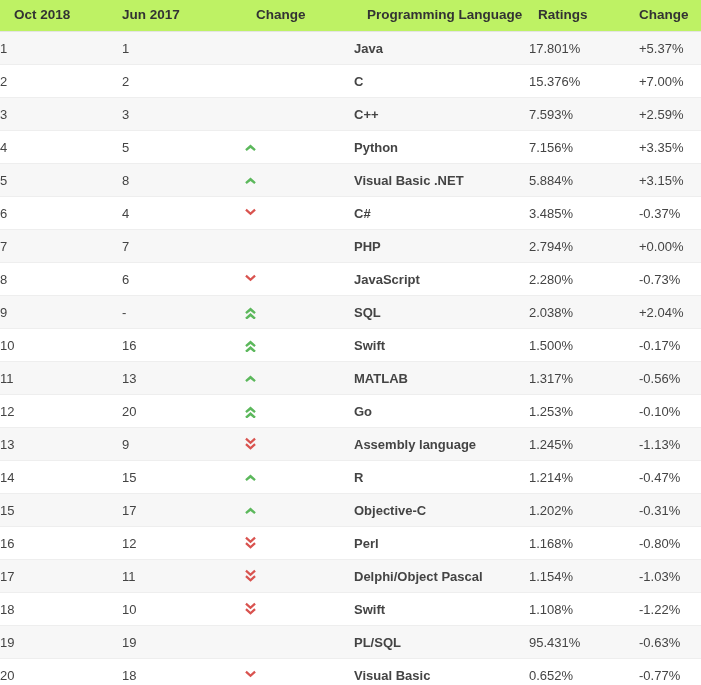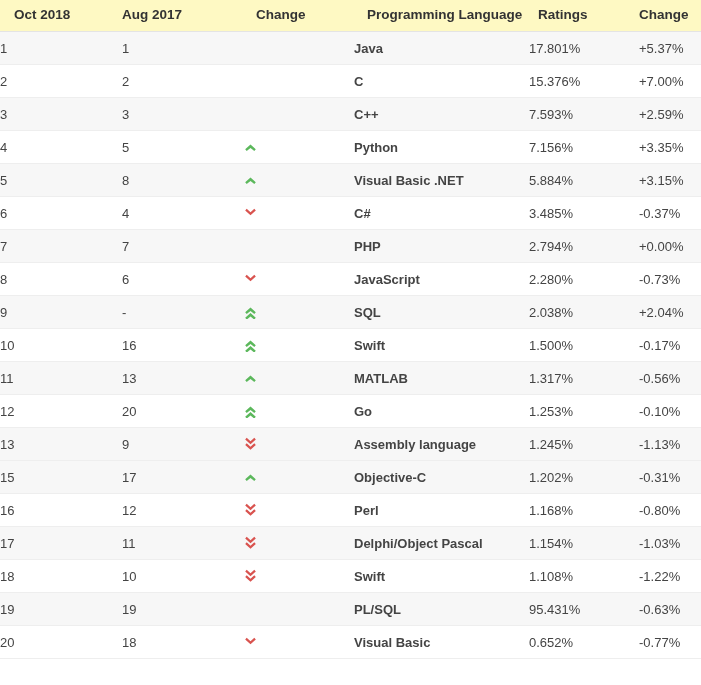--- a/index.html
+++ b/index.html
@@ -29,21 +29,21 @@
   .tiobe-table col.c-ratings   { width: 110px; }
   .tiobe-table col.c-delta     { width: 62px;  }
 
   .tiobe-table thead th {
     font-size: 13.5px;
     font-weight: bold;
     color: #333333;
     text-align: left;
     padding: 7px 0 9px 0;
     border-bottom: 1px solid #e4e4e4;
-    background: #fef9c3;
+    background: #bef264;
     white-space: nowrap;
     vertical-align: middle;
   }
   .tiobe-table thead th.h-rank-new { padding-left: 14px; }
   .tiobe-table thead th.h-change   { padding-left: 12px; }
   .tiobe-table thead th.h-lang     { padding-left: 13px; margin-top: 32px; }
   .tiobe-table thead th.h-ratings  { padding-left: 9px;  }
   .tiobe-table thead th.h-delta    { padding-left: 0px;  }
 
   .tiobe-table tbody td {
@@ -84,21 +84,21 @@
     <col class="c-rank-new">
       <col class="c-rank-old">
       <col class="c-change">
     <col class="c-lang">
       <col class="c-ratings">
       <col class="c-delta">
   </colgroup>
   <thead>
     <tr>
       <th class="h-rank-new">Oct 2018</th>
-      <th class="h-rank-old">Aug 2017</th>
+      <th class="h-rank-old">Jun 2017</th>
       <th class="h-change">Change</th>
       <th class="h-lang">Programming Language</th>
       <th class="h-ratings">Ratings</th>
       <th class="h-delta">Change</th>
     </tr>
   </thead>
   <tbody id="table-body">
       <tr class="odd">
         <td class="rank-new">1</td>
         <td class="rank-old">1</td>
@@ -262,20 +262,34 @@
             <svg class="arrow-svg" width="13" height="14" viewBox="0 0 13 14">
               <path d="M1.2 2.6 L6.5 7.199999999999999 L11.8 2.6 L10.3 0.7000000000000002 L6.5 4.3 L2.7 0.7000000000000002 Z" fill="#d9534f"></path>
               <path d="M1.2 8.1 L6.5 12.7 L11.8 8.1 L10.3 6.199999999999999 L6.5 9.799999999999999 L2.7 6.199999999999999 Z" fill="#d9534f"></path>
             </svg>
           </div>
         </td>
         <td class="lang">Assembly language</td>
         <td class="ratings">1.245%</td>
         <td class="delta">-1.13%</td>
       </tr>
+      <tr class="even">
+        <td class="rank-new">14</td>
+        <td class="rank-old">15</td>
+        <td class="change">
+          <div class="arrow-cell-inner">
+            <svg class="arrow-svg" width="13" height="10" viewBox="0 0 13 10">
+              <path d="M1.2 7.2 L6.5 2.6000000000000005 L11.8 7.2 L10.3 9.1 L6.5 6.1 L2.7 9.1 Z" fill="#5cb85c"></path>
+            </svg>
+          </div>
+        </td>
+        <td class="lang">R</td>
+        <td class="ratings">1.214%</td>
+        <td class="delta">-0.47%</td>
+      </tr>
       <tr class="odd">
         <td class="rank-new">15</td>
         <td class="rank-old">17</td>
         <td class="change">
           <div class="arrow-cell-inner">
             <svg class="arrow-svg" width="13" height="10" viewBox="0 0 13 10">
               <path d="M1.2 7.2 L6.5 2.6000000000000005 L11.8 7.2 L10.3 9.1 L6.5 6.1 L2.7 9.1 Z" fill="#5cb85c"></path>
             </svg>
           </div>
         </td>

